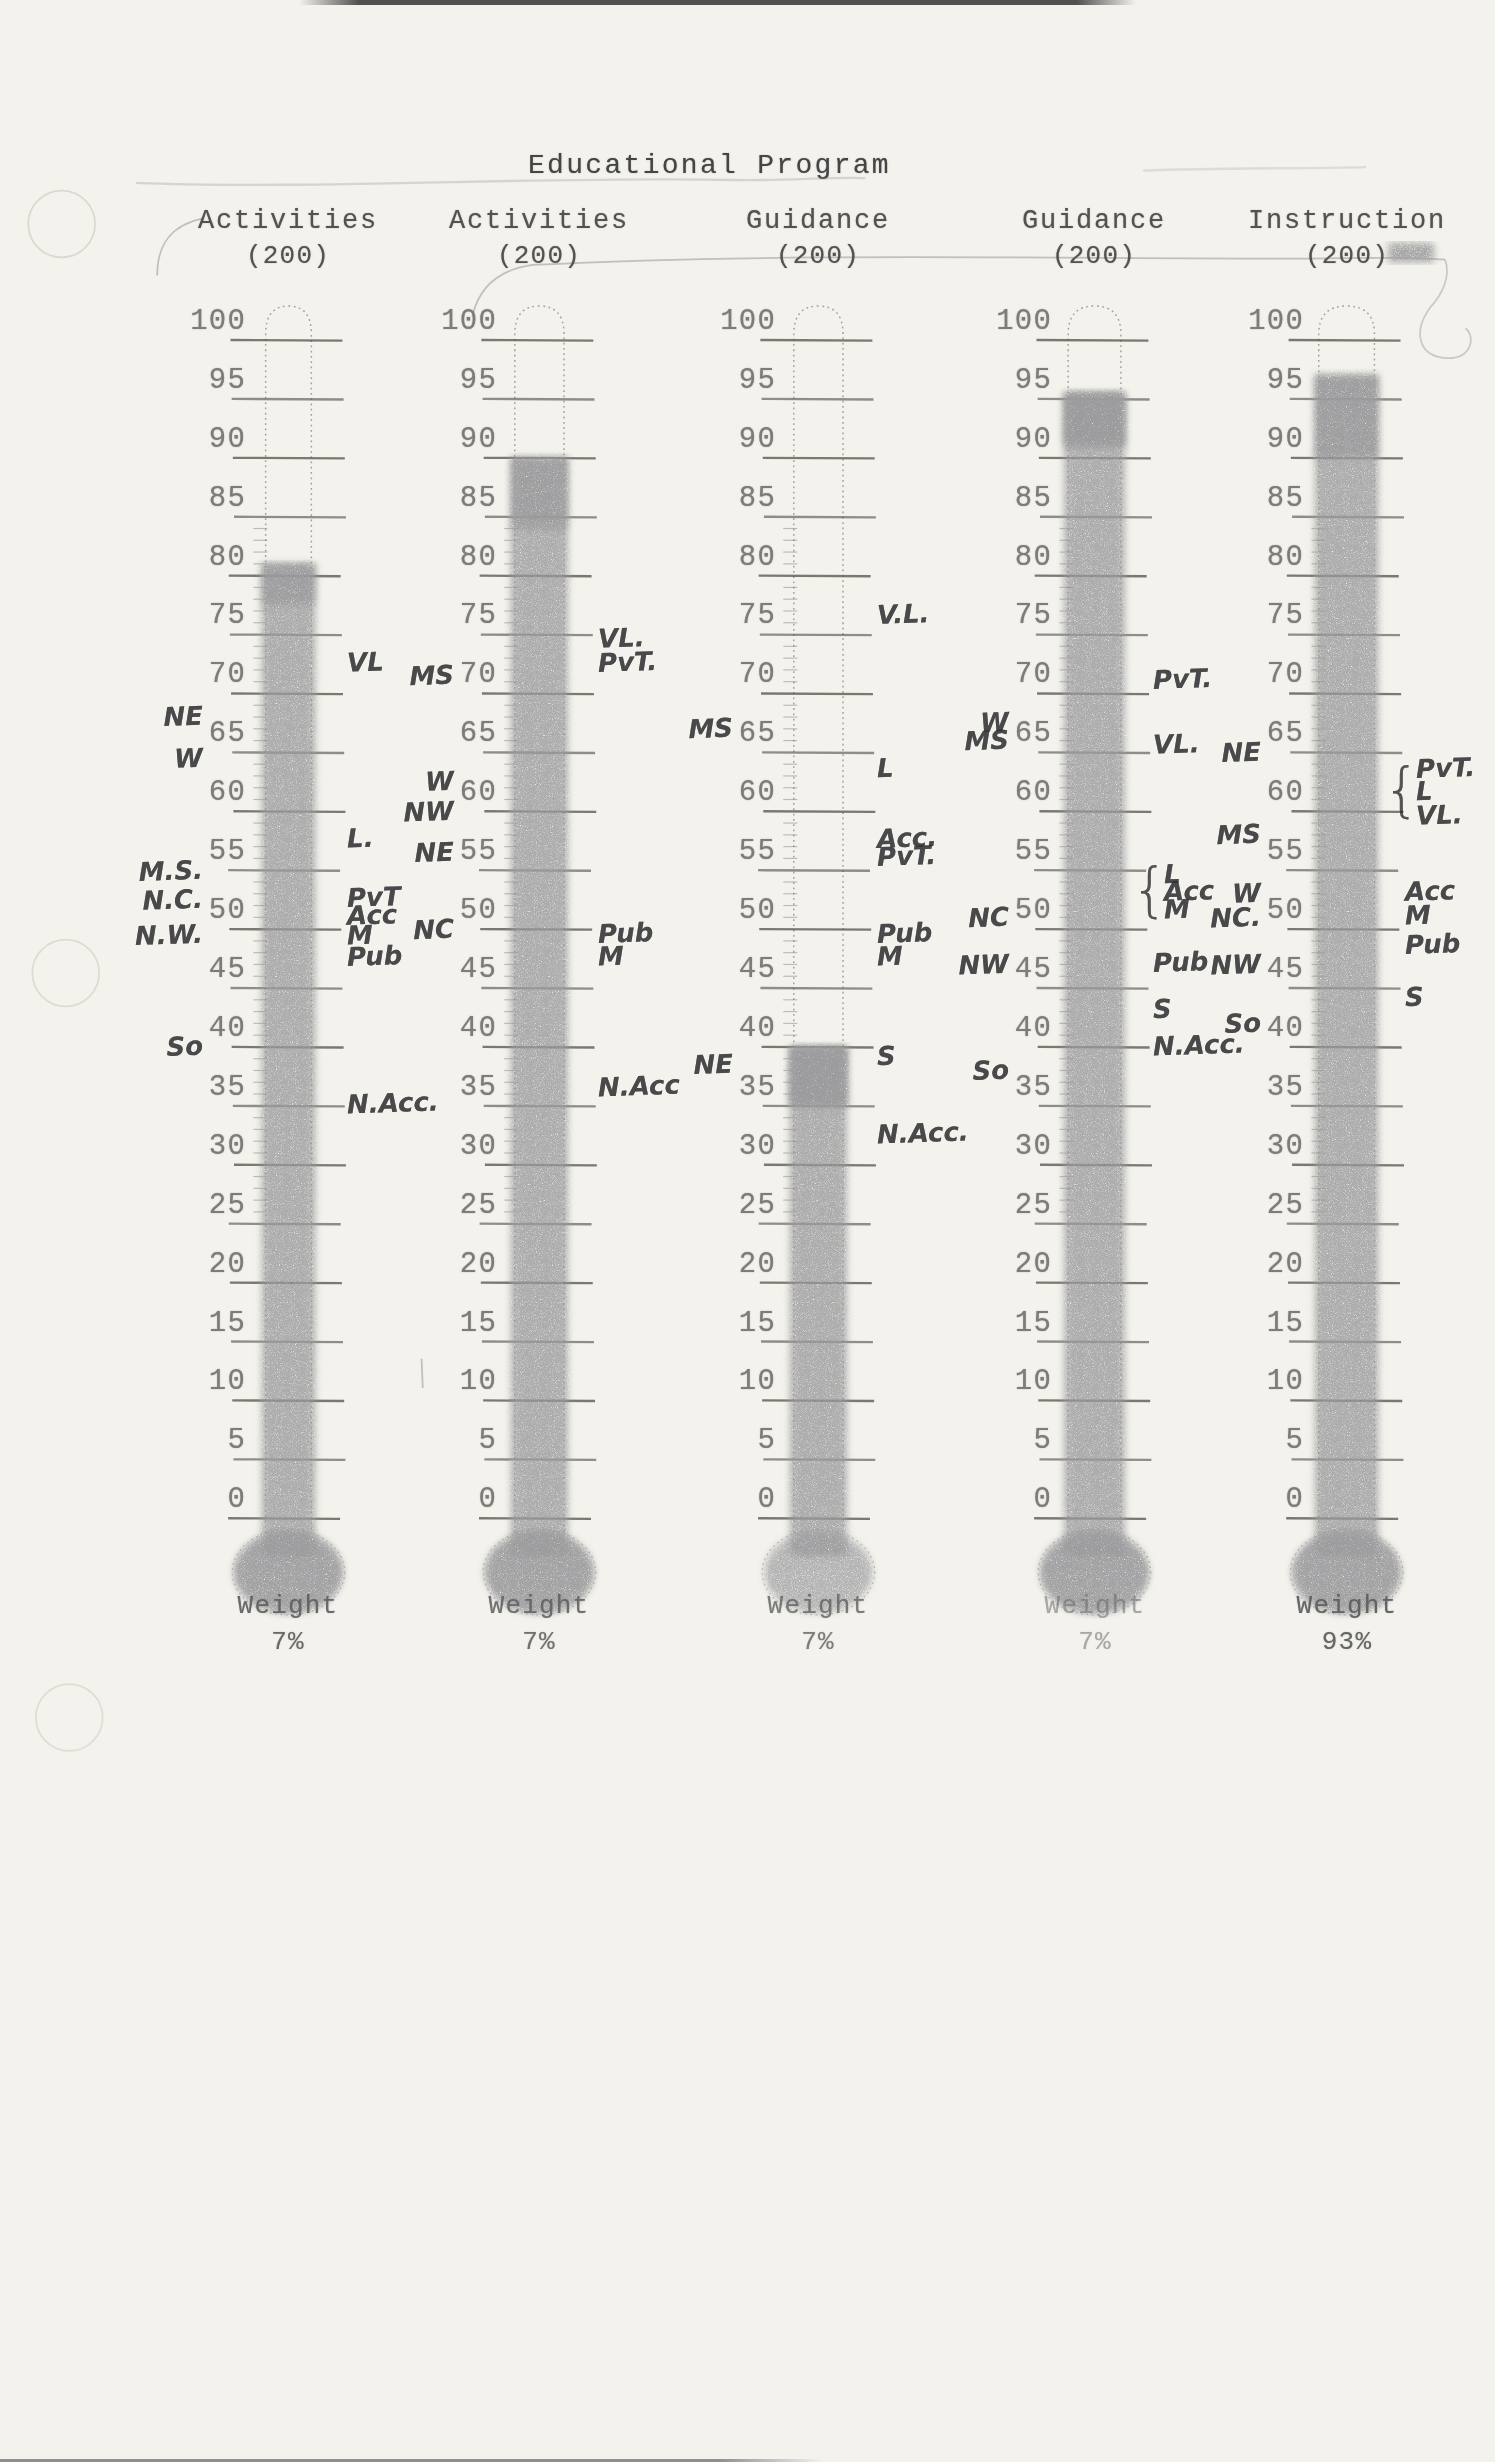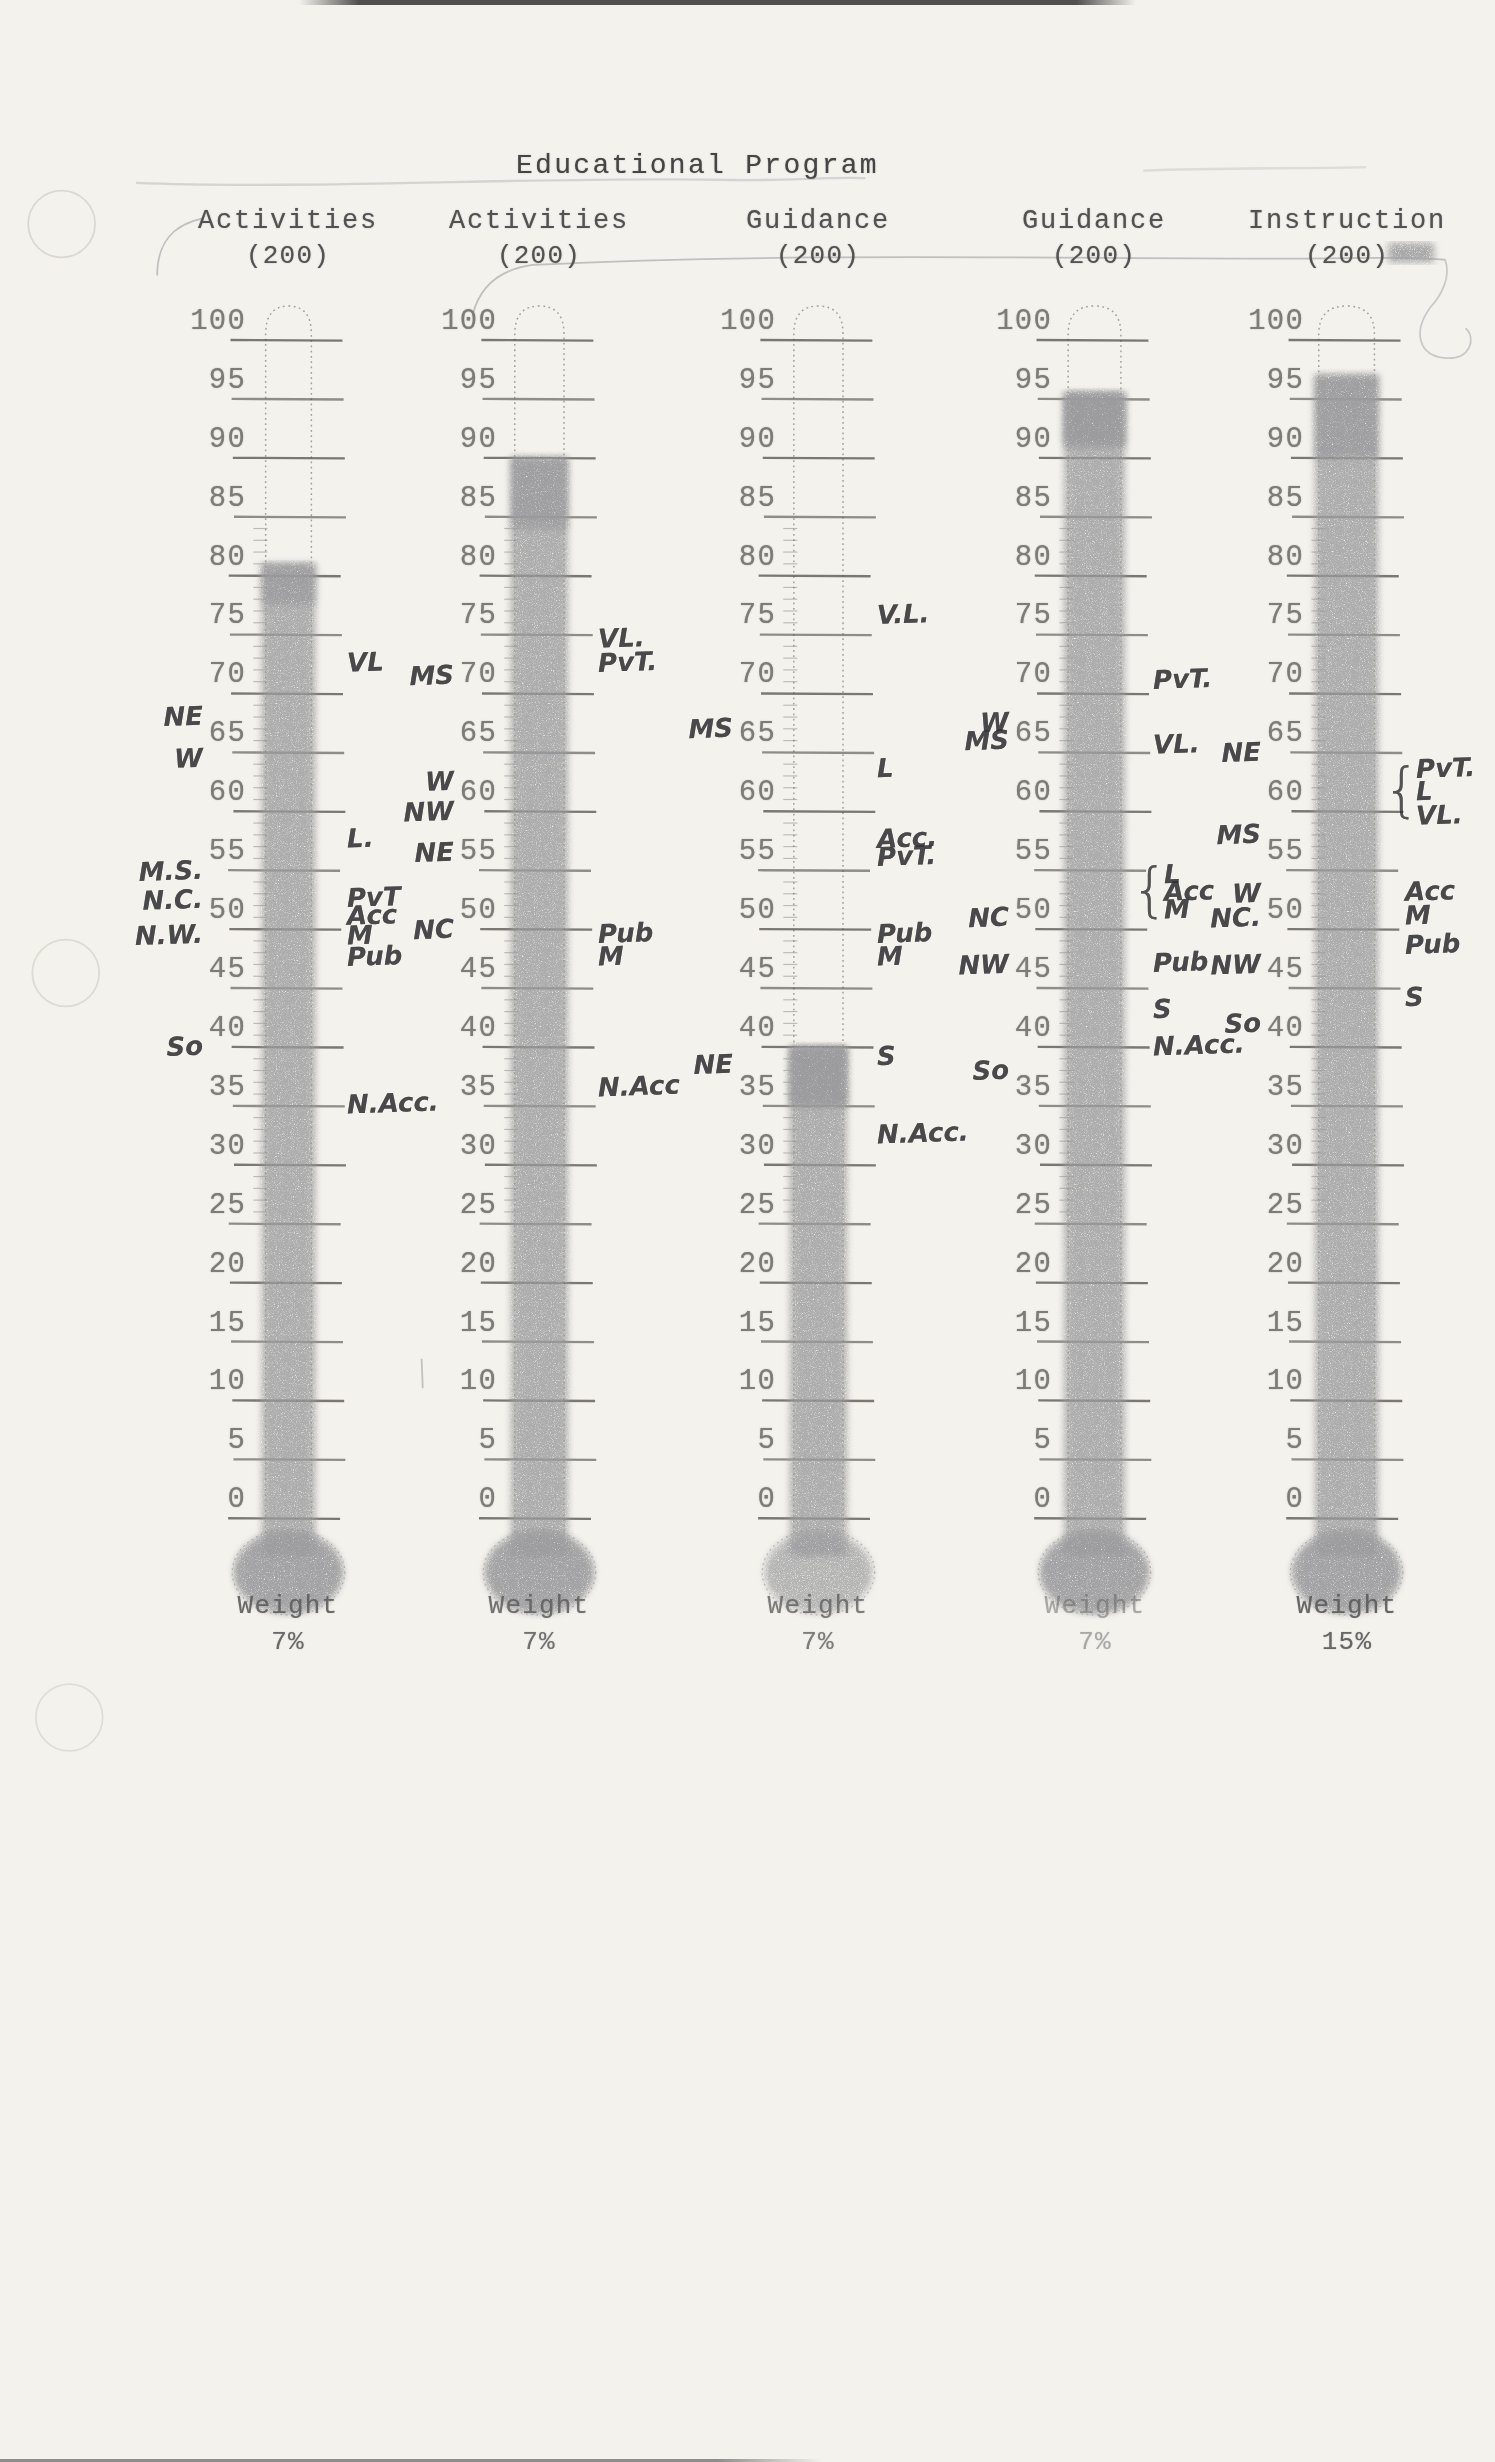--- a/index.html
+++ b/index.html
@@ -2,21 +2,21 @@
 <html style="font-size:9.4px"><head>
 <meta charset="utf-8">
 <style>
   html,body{margin:0;padding:0;background:#d8d6d0;}
   .page{position:relative;width:1495px;height:2462px;background:#f3f2ed;overflow:hidden;
         font-family:"Liberation Mono", monospace;}
   .page:before{content:"";position:absolute;left:0;top:0;right:0;height:4.7px;
         background:linear-gradient(90deg,transparent 20%,#1b1b1b 24%,#1b1b1b 72%,transparent 76%);opacity:.75;}
   .page:after{content:"";position:absolute;left:0;bottom:0;right:0;height:3.5px;
         background:linear-gradient(90deg,#2a2a2a 0%,#2a2a2a 48%,transparent 55%);opacity:.5;}
-  .title{position:absolute;left:516px;top:150px;width:363px;text-align:center;
+  .title{position:absolute;left:528px;top:150px;width:363px;text-align:center;
         font-size:28px;letter-spacing:2.3px;color:#454545;text-shadow:0 0 1.2px rgba(90,90,90,.55);}
   #art{position:absolute;left:0;top:0;}
   #text-layer{position:absolute;left:0;top:0;width:100%;height:100%;}
   .col-head{position:absolute;top:206px;width:328px;text-align:center;color:#525252;
         font-size:27px;letter-spacing:1.8px;text-shadow:0 0 1.2px rgba(80,80,80,.5);}
   .col-cap{margin-top:4.7px;font-size:26px;letter-spacing:1.2px;}
   .scalenum{position:absolute;width:117px;text-align:right;font-size:29px;letter-spacing:1.2px;
         color:#7e7c77;text-shadow:0 0 1.2px rgba(140,138,132,.8);}
   .hand{position:absolute;font-family:"DejaVu Sans",sans-serif;font-style:italic;font-weight:600;
         font-size:26px;color:#2c2c2f;opacity:.85;white-space:nowrap;transform:rotate(-2deg);
@@ -487,21 +487,21 @@
     <div class="weight f2" style="left: 689px;">
       <div>Weight</div>
       <div class="pct">7%</div>
     </div>
     <div class="weight f3" style="left: 966px;">
       <div>Weight</div>
       <div class="pct">7%</div>
     </div>
     <div class="weight f4" style="left: 1218px;">
       <div>Weight</div>
-      <div class="pct">15%</div>
+      <div class="pct">93%</div>
     </div>
 
   <div class="scalenum" style="left: 129px; top: 1483px;">0</div>
       <div class="scalenum" style="left: 129px; top: 1424px;">5</div>
       <div class="scalenum" style="left: 129px; top: 1365px;">10</div>
       <div class="scalenum" style="left: 129px; top: 1307px;">15</div>
       <div class="scalenum" style="left: 129px; top: 1248px;">20</div>
       <div class="scalenum" style="left: 129px; top: 1189px;">25</div>
       <div class="scalenum" style="left: 129px; top: 1130px;">30</div>
       <div class="scalenum" style="left: 129px; top: 1071px;">35</div>

